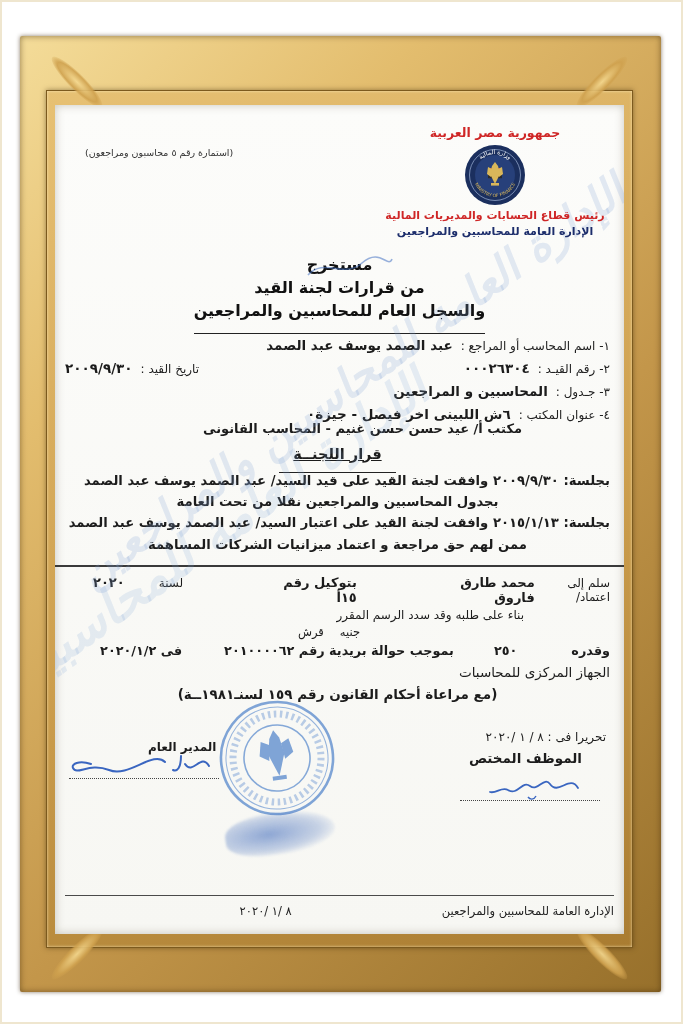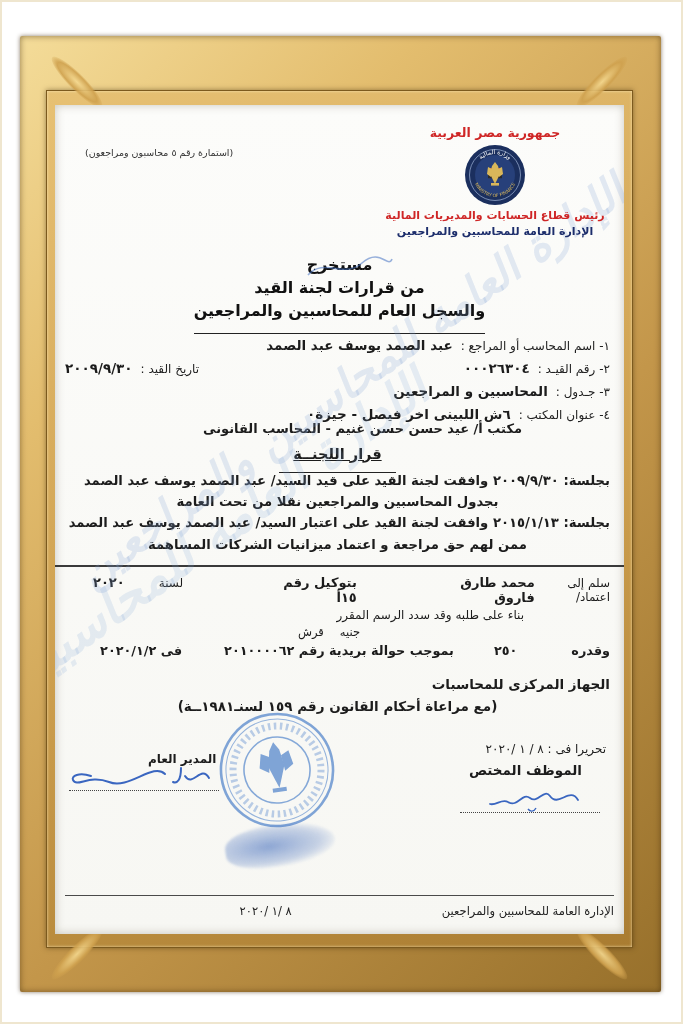--- a/index.html
+++ b/index.html
@@ -89,21 +89,21 @@
   .dl-poa{margin-right:46px;}
   .dl-yearlbl{margin-right:60px;}
   .dl-year{margin-right:34px;}
   .dl-request{margin-right:86px;margin-top:3px;}
   .dl-cols{margin-right:250px;margin-top:3px;display:flex;gap:16px;font-size:11.5px;}
   .dl-row4{display:flex;align-items:baseline;margin-top:4px;font-weight:bold;font-size:12.8px;}
   .dl-amount{margin-right:54px;}
   .dl-order{margin-right:40px;}
   .dl-date{margin-right:42px;}
   .dl-disclaimer{margin-top:4px;font-size:11.6px;}
-  .dl-agency{font-weight:bold;font-size:13.5px;margin-top:18px;}
+  .dl-agency{font-weight:normal;font-size:13.5px;margin-top:6px;}
   .dl-law{text-align:center;font-weight:bold;font-size:13.5px;margin-top:6px;}
   
   .signoff{position:relative;margin:10px 14px 0 10px;height:140px;}
   .written-on{position:absolute;top:18px;right:4px;font-size:12px;}
   .officer{position:absolute;top:38px;right:28px;font-weight:bold;font-size:13.5px;}
   .officer-sig{position:absolute;top:62px;right:10px;width:140px;text-align:center;}
   .dotline{border-bottom:1.6px dotted #444;height:26px;}
   .manager{position:absolute;top:28px;left:83px;font-weight:bold;font-size:12px;}
   .manager-sig{position:absolute;top:44px;left:4px;width:150px;}
   .stamp-wrap{position:absolute;top:-18px;left:148px;opacity:.82;}

